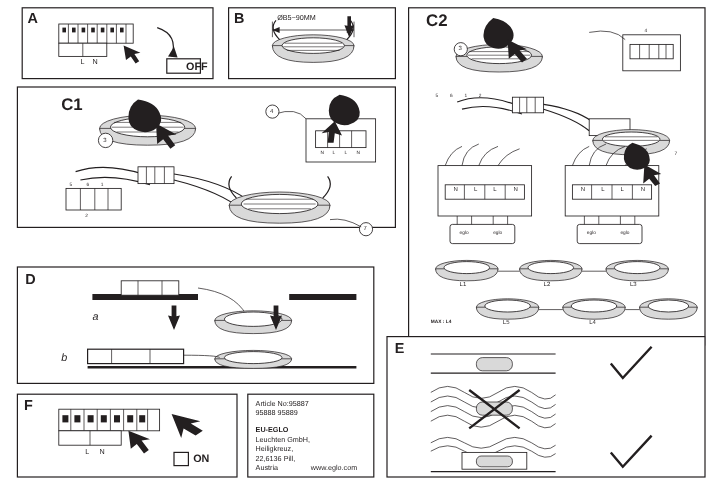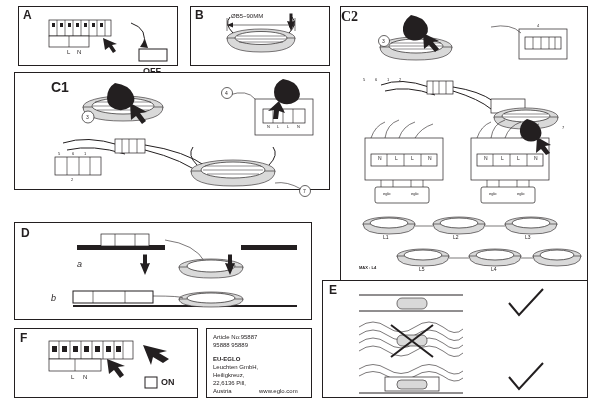--- a/index.html
+++ b/index.html
@@ -57,21 +57,21 @@
 
       <path class="fill-b" d="M84 31 l14 6 l-5 1 l4 6 l-3 2 l-4 -6 l-4 3 z"></path>
 
       <path class="stk" d="M112 16 q18 6 12 24"></path>
       <path class="fill-b" d="M121 40 l5 -8 l3 9 z"></path>
 
       <rect class="stk" x="120" y="42" width="28" height="12"></rect>
     </svg>
     <div class="txt small" style="left:48px;top:42px;">L</div>
     <div class="txt small" style="left:58px;top:42px;">N</div>
-    <div class="txt" style="left:124px;top:43px;font-size:9px;font-weight:bold;margin-top:16px;">OFF</div>
+    <div class="txt" style="left:136px;top:43px;font-size:9px;font-weight:bold;">OFF</div>
   </div>
 
   <div class="panel" style="left:190px;top:6px;width:140px;height:60px;">
     <div class="plabel big" style="left:4px;top:1px;">B</div>
     <div class="txt small" style="left:40px;top:6px;">ØB5~90MM</div>
     <svg style="position:absolute;left:0;top:0;" width="140" height="60">
 
       <g class="stk-thin">
         <line x1="36" y1="11" x2="36" y2="24"></line>
         <line x1="104" y1="11" x2="104" y2="24"></line>
@@ -90,21 +90,21 @@
       </g>
 
       <path class="stk" d="M42 26 q-9 -9 -3 -16"></path>
       <path class="stk" d="M98 26 q9 -9 3 -16"></path>
 
       <path class="fill-b" d="M100 24 l4 -10 l-2.5 0.5 l0 -8 l-3 0 l0 8 l-2.5 -0.5 z"></path>
     </svg>
   </div>
 
   <div class="panel" style="left:340px;top:6px;width:248px;height:282px;">
-    <div class="plabel huge" style="left:0;top:2px;font-family:Liberation Serif, serif;">C2</div>
+    <div class="plabel huge" style="left:14px;top:2px;">C2</div>
     <svg style="position:absolute;left:0;top:0;" width="248" height="282">
 
       <ellipse class="fill-g" cx="75" cy="40" rx="36" ry="10"></ellipse>
       <path class="fill-g" d="M39 40 q0 13 36 13 q36 0 36 -13 z"></path>
       <ellipse class="fill-w" cx="75" cy="39" rx="27" ry="7"></ellipse>
       <g class="hatch">
         <line x1="50" y1="36" x2="100" y2="36"></line>
           <line x1="49" y1="39" x2="101" y2="39"></line>
         <line x1="52" y1="42" x2="98" y2="42"></line>
       </g>

